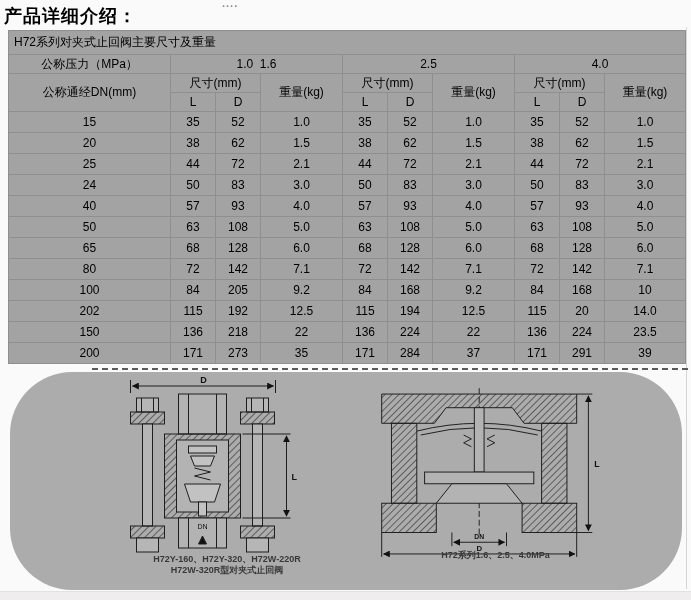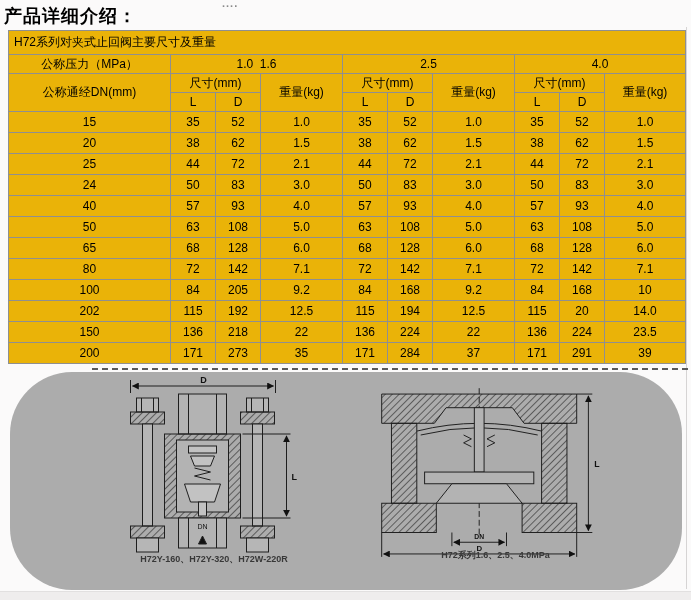--- a/index.html
+++ b/index.html
@@ -13,21 +13,21 @@
     position:absolute;left:4px;top:4px;
     font-size:18px;font-weight:bold;letter-spacing:1px;
   }
   .top-dots{
     position:absolute;left:222px;top:-3px;
     font-size:11px;color:#8a8a8a;font-weight:bold;letter-spacing:1px;
   }
   table.spec{
     position:absolute;left:8px;top:30px;width:677px;
     border-collapse:collapse;table-layout:fixed;
-    background:#eab308;
+    background:#a3a3a3;
   }
   table.spec td{
     border:1px solid #8f8f8f;
     font-size:12px;text-align:center;vertical-align:middle;
     padding:0;height:20px;overflow:hidden;white-space:pre;
   }
   table.spec tr.cap td{height:23px;text-align:left;padding-left:5px;}
   table.spec tr.hdr td{height:18px;margin-left:37px;}
   .right-rule{
     position:absolute;left:686px;top:27px;height:562px;width:0;
@@ -41,21 +41,21 @@
     position:absolute;left:10px;top:372px;width:672px;height:218px;
     background:#acacac;border-radius:62px;
   }
   .figure svg{position:absolute;}
   .svg-left{left:88px;top:4px;}
   .svg-right{left:360px;top:16px;}
   .fig-caption{
     position:absolute;text-align:center;
     font-size:9px;font-weight:bold;color:#383838;line-height:1.25;
   }
-  .cap-left{left:84px;top:182px;width:240px;}
+  .cap-left{left:97px;top:182px;width:240px;}
   .cap-right{left:383px;top:178px;width:205px;}
   .dot-bottom{
     position:absolute;left:95px;top:596px;width:268px;height:0;
     border-top:2px dotted #9a9a9a;
   }
   .bottom-strip{
     position:absolute;left:0;top:591px;width:691px;height:9px;
     background:#efeded;border-top:1px solid #e2e0e0;
   }
 </style>
@@ -360,18 +360,19 @@
       <line x1="212" y1="148" x2="212" y2="173"></line>
       <line x1="14" y1="170" x2="210" y2="170" marker-start="url(#ma2)" marker-end="url(#ma2)"></line>
     </g>
     <text x="230" y="81" font-size="9" font-weight="bold" fill="#111">L</text>
     <text x="112" y="155" font-size="7" font-weight="bold" text-anchor="middle" fill="#111">DN</text>
     <text x="112" y="167" font-size="8" font-weight="bold" text-anchor="middle" fill="#111">D</text>
   </svg>
 
   <div class="fig-caption cap-left">
     <div>H72Y-160、H72Y-320、H72W-220R</div>
+    <div>H72W-320R型对夹式止回阀</div>
   </div>
   <div class="fig-caption cap-right">H72系列1.6、2.5、4.0MPa</div>
 </div>
 
 <div class="dot-bottom"></div>
 <div class="bottom-strip"></div>
 
 </body></html>

